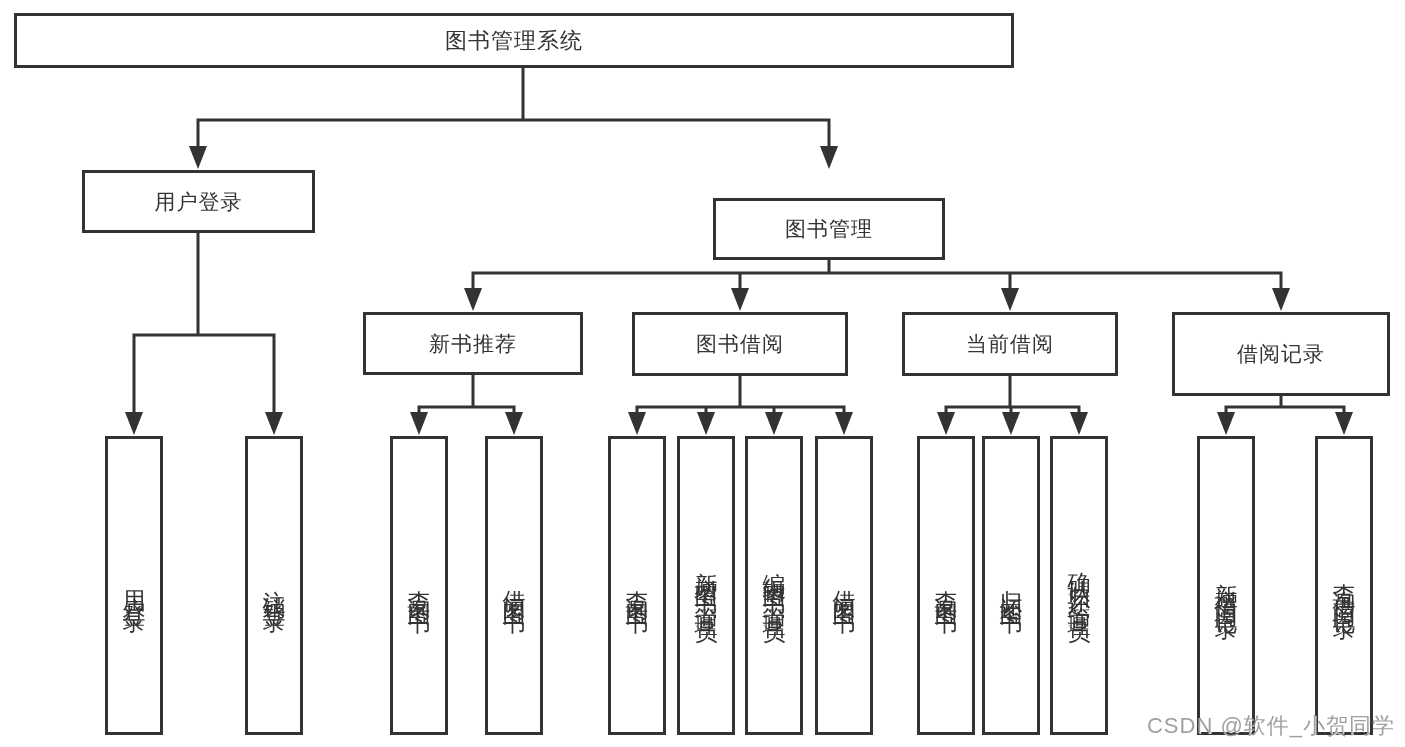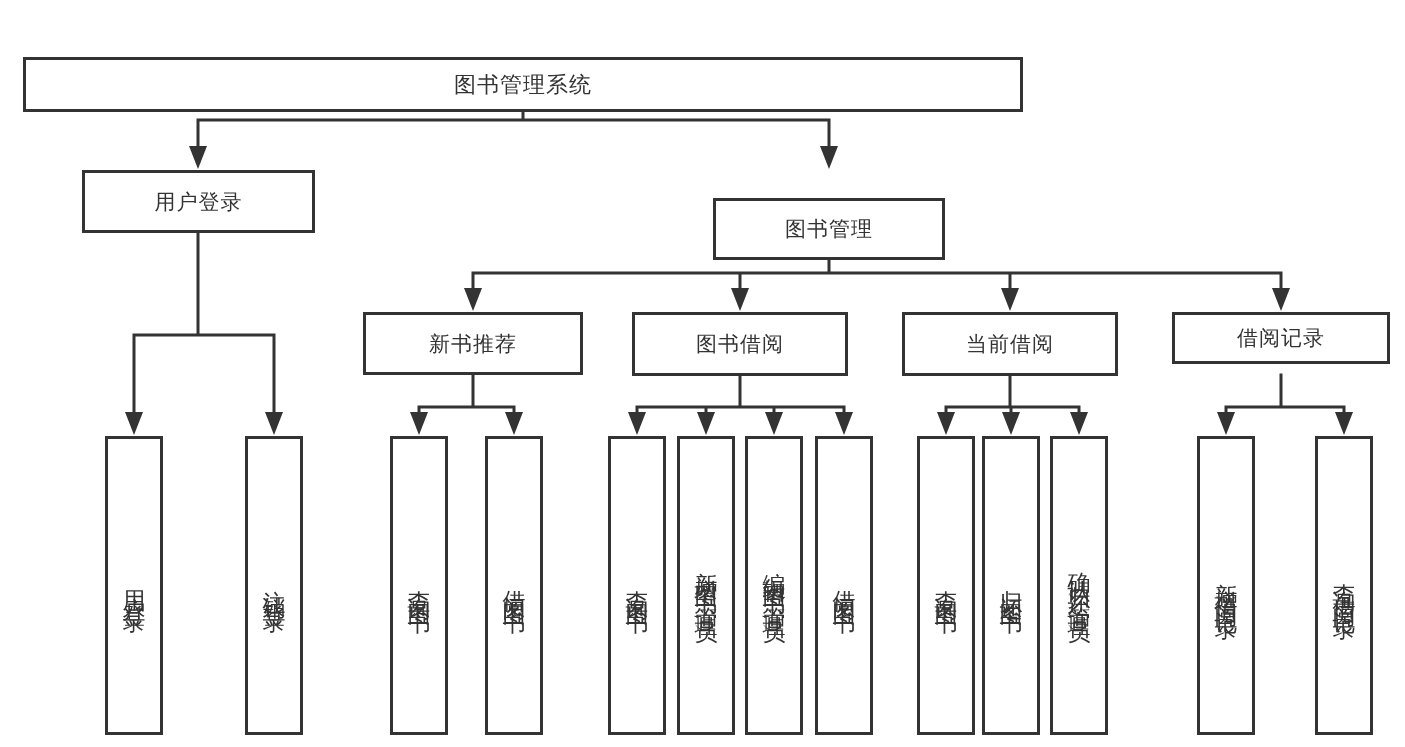--- a/index.html
+++ b/index.html
@@ -73,41 +73,42 @@
       <polygon points="765,412 783,412 774,435"></polygon>
       <polygon points="835,412 853,412 844,435"></polygon>
       <polygon points="937,412 955,412 946,435"></polygon>
       <polygon points="1002,412 1020,412 1011,435"></polygon>
       <polygon points="1070,412 1088,412 1079,435"></polygon>
       <polygon points="1217,412 1235,412 1226,435"></polygon>
       <polygon points="1335,412 1353,412 1344,435"></polygon>
     </g>
   </svg>
 
-  <div class="node h-node root-node" style="left:23px;top:13px;width:1000px;height:55px;margin-top:44px;">图书管理系统</div>
+  <div class="node h-node root-node" style="left:14px;top:13px;width:1000px;height:55px;">图书管理系统</div>
 
   <div class="node h-node" style="left:82px;top:170px;width:233px;height:63px;">用户登录</div>
   <div class="node h-node" style="left:713px;top:170px;width:232px;height:62px;margin-top:28px;">图书管理</div>
 
   <div class="node h-node" style="left:363px;top:312px;width:220px;height:63px;">新书推荐</div>
   <div class="node h-node" style="left:902px;top:312px;width:216px;height:64px;">当前借阅</div>
   <div class="node h-node" style="left:632px;top:312px;width:216px;height:64px;">图书借阅</div>
-  <div class="node h-node" style="left:1172px;top:312px;width:218px;height:52px;">借阅记录</div>
+  <div class="node h-node" style="left:1172px;top:312px;width:218px;height:84px;">借阅记录</div>
 
   <div class="node v-node" style="left:105px;top:436px;width:58px;height:299px;">用户登录</div>
   <div class="node v-node" style="left:245px;top:436px;width:58px;height:299px;">注销登录</div>
 
   <div class="node v-node" style="left:390px;top:436px;width:58px;height:299px;">查询图书</div>
   <div class="node v-node" style="left:485px;top:436px;width:58px;height:299px;">借阅图书</div>
 
   <div class="node v-node" style="left:608px;top:436px;width:58px;height:299px;">查询图书</div>
   <div class="node v-node" style="left:677px;top:436px;width:58px;height:299px;">新增图书（管理员）</div>
   <div class="node v-node" style="left:745px;top:436px;width:58px;height:299px;">编辑图书（管理员）</div>
   <div class="node v-node" style="left:815px;top:436px;width:58px;height:299px;">借阅图书</div>
 
   <div class="node v-node" style="left:917px;top:436px;width:58px;height:299px;">查询图书</div>
   <div class="node v-node" style="left:982px;top:436px;width:58px;height:299px;">归还图书</div>
   <div class="node v-node" style="left:1050px;top:436px;width:58px;height:299px;">确认归还（管理员）</div>
 
   <div class="node v-node" style="left:1197px;top:436px;width:58px;height:299px;">新增借阅记录</div>
   <div class="node v-node" style="left:1315px;top:436px;width:58px;height:299px;">查询借阅记录</div>
 
+  <div class="watermark">CSDN @软件_小贺同学</div>
 </div>
 
 </body></html>

